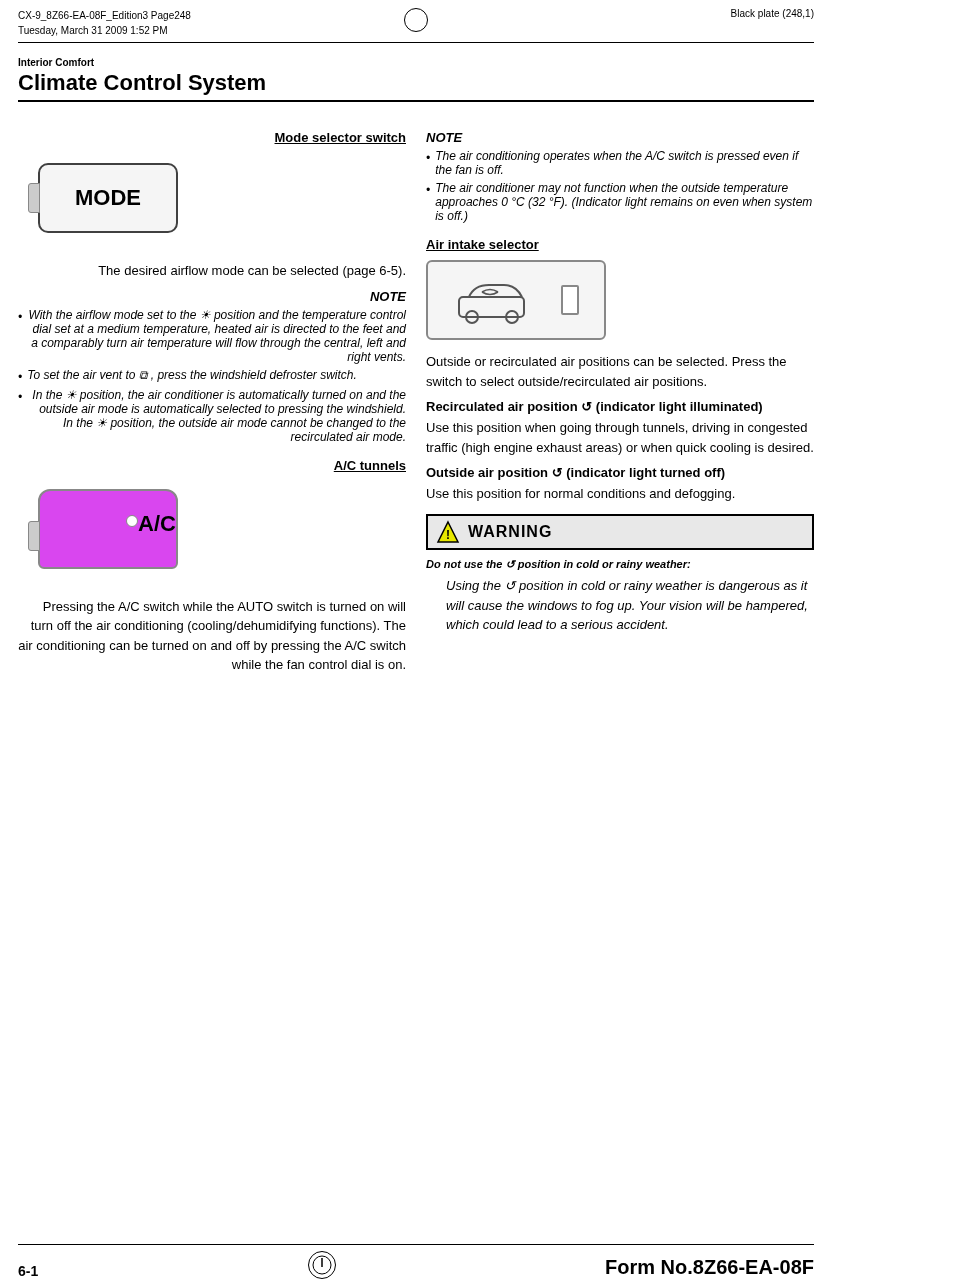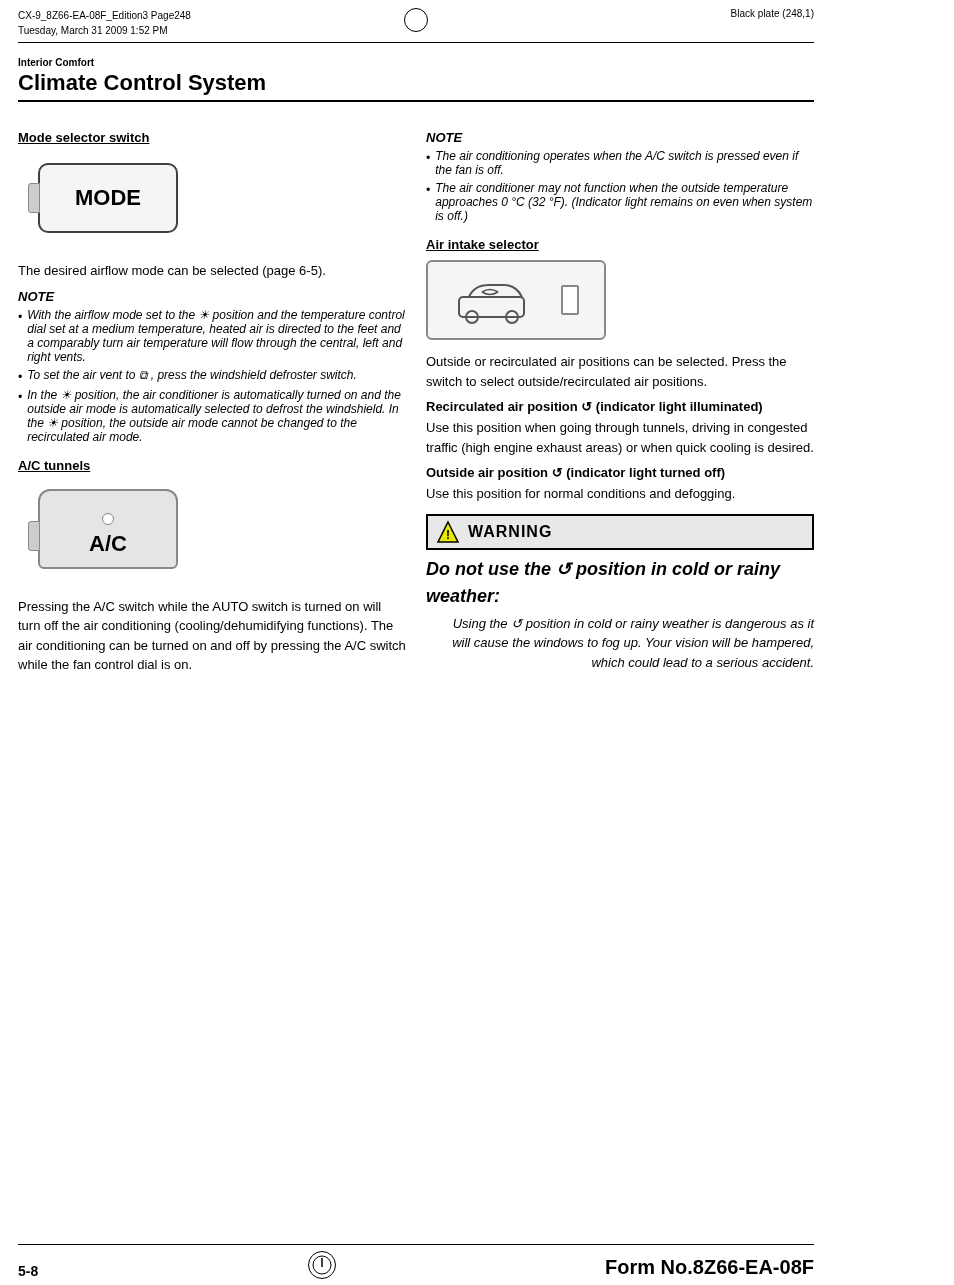--- a/index.html
+++ b/index.html
@@ -60,20 +60,21 @@
     .main-content {
       display: flex;
       flex-direction: row;
       padding: 14px 18px 0 18px;
       gap: 20px;
     }
 
     .left-column {
       flex: 1;
       max-width: 440px;
+      text-align: right;
     }
 
     .right-column {
       flex: 1;
       max-width: 440px;
     }
 
     
     .section-title {
       font-size: 13px;
@@ -131,24 +132,24 @@
       border: 1px solid #888;
     }
 
     
     .ac-button-box {
       width: 140px;
       height: 80px;
       border: 2px solid #888;
       border-radius: 12px 12px 6px 6px;
       display: flex;
-      flex-direction: column;
+      flex-direction: row;
       align-items: center;
       justify-content: flex-end;
-      background: #e5e5e5;
+      background: #d946ef;
       padding-bottom: 10px;
       position: relative;
     }
     .ac-button-indicator {
       width: 12px;
       height: 12px;
       border-radius: 50%;
       border: 1.5px solid #888;
       background: #fff;
       margin-bottom: 6px;
@@ -243,32 +244,31 @@
       padding: 4px 8px;
       gap: 8px;
       margin-bottom: 6px;
     }
     .warning-title {
       font-size: 16px;
       font-weight: bold;
       letter-spacing: 1px;
     }
     .warning-text {
-      font-size: 18px;
+      font-size: 11px;
       font-weight: bold;
       font-style: italic;
       line-height: 1.5;
       margin-bottom: 4px;
     }
     .warning-body {
       font-size: 13px;
       font-style: italic;
       line-height: 1.5;
       margin-left: 20px;
-      text-align: right;
     }
 
     
     .footer-line {
       border-top: 1px solid #000;
       margin: 10px 18px 0 18px;
     }
     .footer-content {
       display: flex;
       justify-content: space-between;
@@ -342,21 +342,21 @@
           <div class="note-bullet">
             <span class="note-bullet-dot">•</span>
             <span>With the airflow mode set to the ☀ position and the temperature control dial set at a medium temperature, heated air is directed to the feet and a comparably turn air temperature will flow through the central, left and right vents.</span>
           </div>
           <div class="note-bullet">
             <span class="note-bullet-dot">•</span>
             <span>To set the air vent to ⧉ , press the windshield defroster switch.</span>
           </div>
           <div class="note-bullet">
             <span class="note-bullet-dot">•</span>
-            <span>In the ☀ position, the air conditioner is automatically turned on and the outside air mode is automatically selected to defrost the windshield. In the ☀ position, the outside air mode cannot be changed to the recirculated air mode.</span>
+            <span>In the ☀ position, the air conditioner is automatically turned on and the outside air mode is automatically selected to pressing the windshield. In the ☀ position, the outside air mode cannot be changed to the recirculated air mode.</span>
           </div>
         </div>
       </div>
 
       <div style="margin-top: 14px;">
         <div class="subsection-title">A/C tunnels</div>
 
         <div class="button-diagram">
           <div style="padding: 8px 20px 16px 20px;">
             <div class="ac-button-box">
@@ -438,21 +438,21 @@
           Using the ↺ position in cold or rainy weather is dangerous as it will cause the windows to fog up. Your vision will be hampered, which could lead to a serious accident.
         </div>
       </div>
 
     </div>
   </div>
 
   <div style="position: absolute; bottom: 0; width: 100%;">
     <div class="footer-line"></div>
     <div class="footer-content">
-      <div class="page-number">5-8</div>
+      <div class="page-number">6-1</div>
       <div class="footer-circle">
         <svg width="20" height="20" viewBox="0 0 20 20">
           <circle cx="10" cy="10" r="9" fill="none" stroke="#000" stroke-width="1"></circle>
           <line x1="10" y1="3" x2="10" y2="10" stroke="#000" stroke-width="1.5"></line>
           <circle cx="10" cy="11" r="1" fill="#000"></circle>
         </svg>
       </div>
       <div class="form-number">Form No.8Z66-EA-08F</div>
     </div>
   </div>

